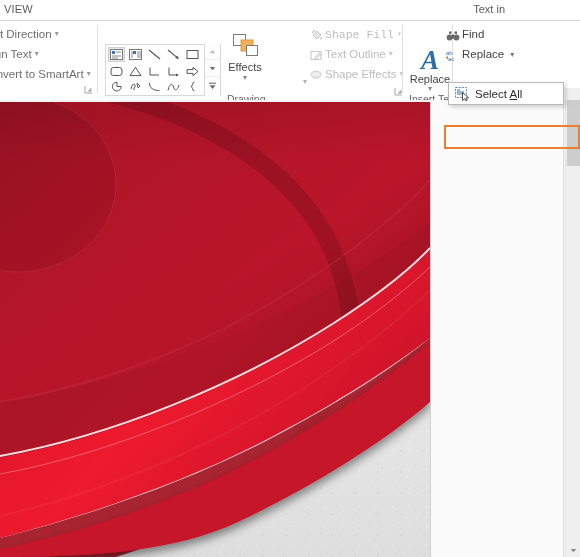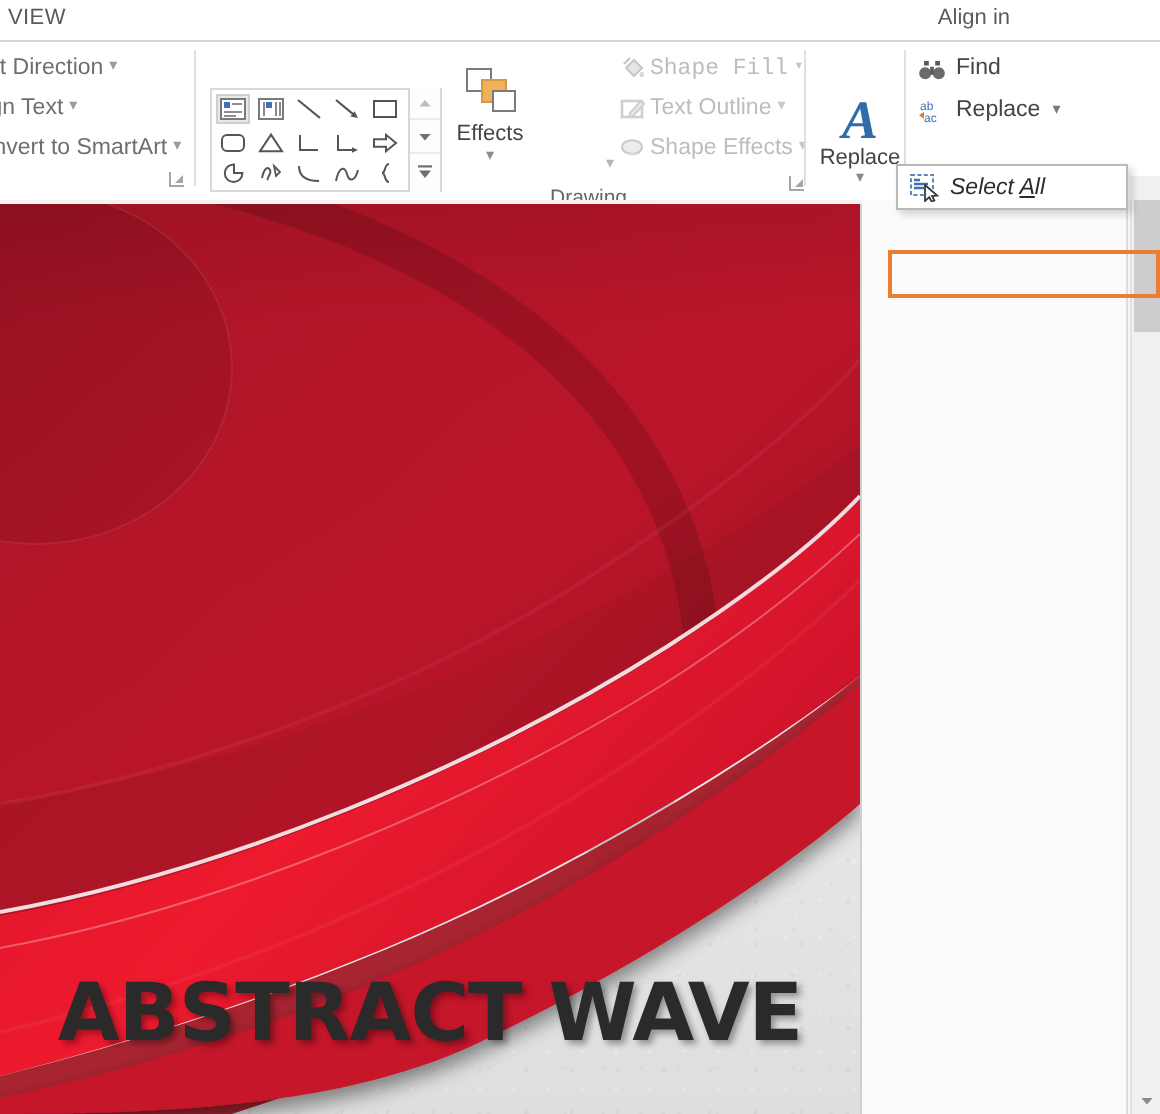--- a/index.html
+++ b/index.html
@@ -38,21 +38,21 @@
     background:#d4d4d4;
   }
   .ribbon-bottom2{
     position:absolute;left:0;top:99px;width:580px;height:1px;
     background:#f1f1f1;
   }
   .grp-sep{
     position:absolute;top:4px;width:1px;height:68px;background:#e0e0e0;
   }
   .grp-title{
-    position:absolute;font-size:10.5px;color:#666;white-space:nowrap;margin-left:48px;
+    position:absolute;font-size:10.5px;color:#666;white-space:nowrap;
   }
   .dlg-launcher{
     position:absolute;width:9px;height:9px;
     color:#9a9a9a;font-size:9px;line-height:9px;
   }
   .dlg-launcher svg{display:block;}
 
   
   .para-item{
     position:absolute;left:-18px;font-size:11.5px;color:#6f6f6f;white-space:nowrap;
@@ -104,41 +104,41 @@
   }
   .wordart .glyph{
     font-family:"Liberation Serif", serif;font-size:27px;color:#2e6da8;
     line-height:30px;font-style:italic;font-weight:bold;
   }
   .wordart .cap{display:block;font-size:11px;color:#444;margin-top:-2px;}
   .wordart .arr{display:block;color:#8a8a8a;font-size:8px;line-height:8px;}
 
   
   .ed-item{
-    position:absolute;left:459px;font-size:11.5px;color:#444;white-space:nowrap;
-    height:17px;line-height:17px;
+    position:absolute;left:443px;font-size:11.5px;color:#444;white-space:nowrap;
+    height:17px;line-height:17px;text-align:center;
   }
   .ed-item .ic{display:inline-block;width:19px;vertical-align:-4px;}
   .ed-item .car{color:#7a7a7a;font-size:8px;margin-left:6px;vertical-align:1px;}
   .select-btn{
     position:absolute;left:457px;top:63px;height:18px;
     padding:0 6px 0 3px;
     border:2px solid #ed7d31;background:#fde9d9;
     font-size:11.5px;color:#333;line-height:15px;white-space:nowrap;
     box-sizing:border-box;
   }
   .select-btn .ic{display:inline-block;width:17px;vertical-align:-4px;}
   .select-btn .car{font-size:8px;margin-left:4px;color:#444;vertical-align:1px;}
 
   
   .menu{
     position:absolute;left:448px;top:82px;width:116px;
     background:#ffffff;border:1px solid #b9b9b9;
     box-shadow:2px 2px 4px rgba(0,0,0,.18);
-    box-sizing:border-box;z-index:40;font-style:italic;
+    box-sizing:border-box;z-index:40;
   }
   .menu-item{
     position:relative;height:21px;display:flex;align-items:center;
     font-size:11.5px;color:#2b2b2b;white-space:nowrap;
   }
   .menu-item .mi-ico{
     width:26px;min-width:26px;height:21px;
     display:flex;align-items:center;justify-content:center;
   }
   .menu-item .mi-ico svg{display:block;}
@@ -212,21 +212,21 @@
     position:absolute;left:565px;top:88px;width:15px;height:12px;background:#f0f0f0;
   }
 </style>
 </head>
 <body>
 
 <div id="app">
 
   <div class="tabstrip">
     <span class="tab-label">VIEW</span>
-    <span class="signin">Align in</span>
+    <span class="signin">Text in</span>
     <div class="tabstrip-underline"></div>
   </div>
 
   <div class="ribbon">
 
     <div class="para-item" style="top:7px;">
       <span>Text Direction</span><span class="car">▾</span>
     </div>
     <div class="para-item" style="top:27px;">
       <span>Align Text</span><span class="car">▾</span>
@@ -508,21 +508,20 @@
         <path d="M0,436 C80,416 178,384 264,340 C342,300 398,262 430,236 L430,288 C398,314 344,350 268,392 C190,434 92,466 0,486 Z" fill="#a41322" opacity=".92"></path>
 
         <path d="M0,300 C96,284 196,246 276,198 C344,157 400,112 430,78" fill="none" stroke="rgba(255,255,255,.05)" stroke-width="2"></path>
         <path d="M0,414 C98,392 204,348 288,296 C356,254 406,212 430,188" fill="none" stroke="rgba(255,255,255,.05)" stroke-width="2"></path>
 
         <path d="M0,455 L0,447 C96,427 194,392 276,346 C348,306 400,266 430,240 L430,300 C386,338 318,382 238,420 C176,449 96,455 0,455 Z" fill="#c5132a" filter="url(#shdw)"></path>
 
         <path d="M0,0 L430,0 L430,60 L0,60 Z" fill="url(#gShade)" opacity=".25"></path>
       </svg>
 
-      <div class="slide-title">ABSTRACT WAVE</div>
     </div>
   </div>
 
   <div class="menu">
 
     <div class="menu-item">
       <span class="mi-ico">
         <svg width="15" height="14" viewBox="0 0 15 14">
           <rect x="0.5" y="0.5" width="11" height="10" fill="#ffffff" stroke="#5b86b5" stroke-dasharray="2 1.2"></rect>
           <path d="M2 3 h3 M2 5 h7 M2 7 h5" stroke="#3f72b0" stroke-width="1.2"></path>

